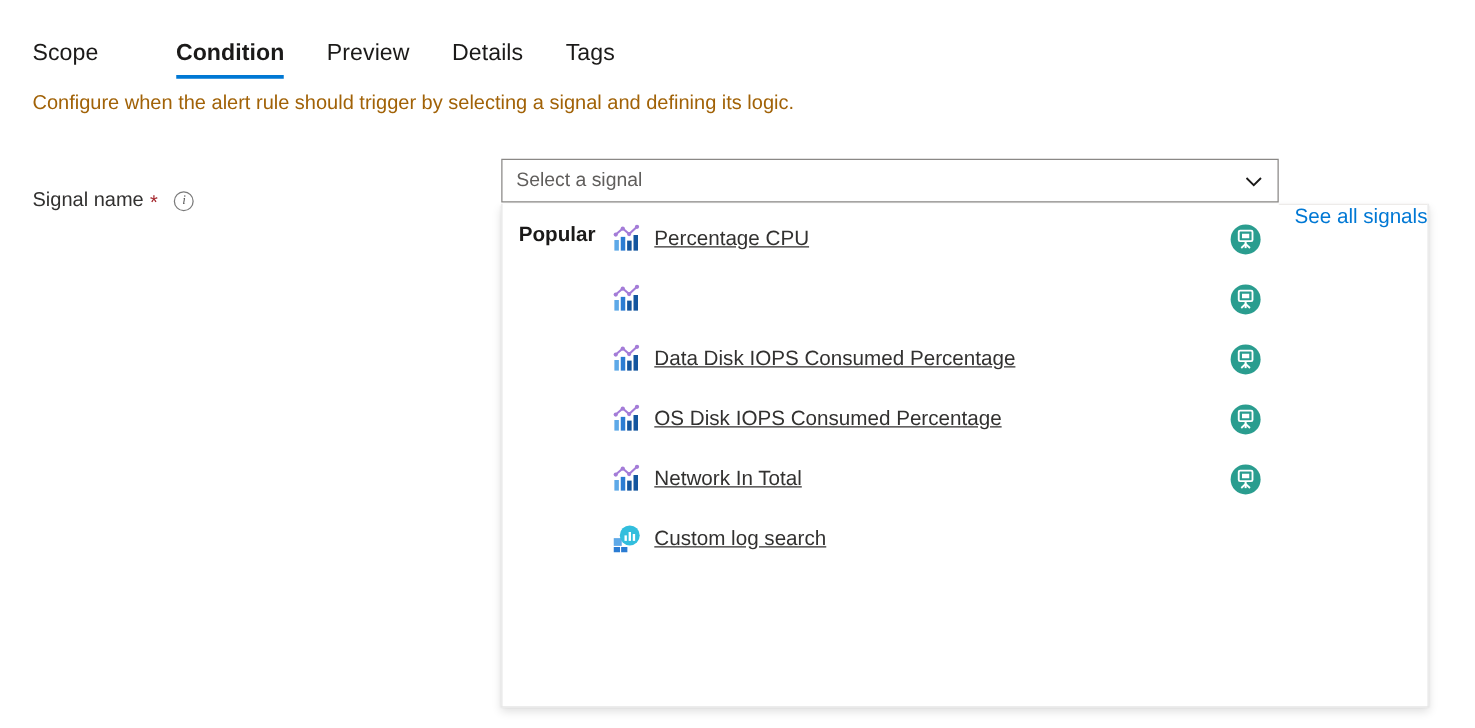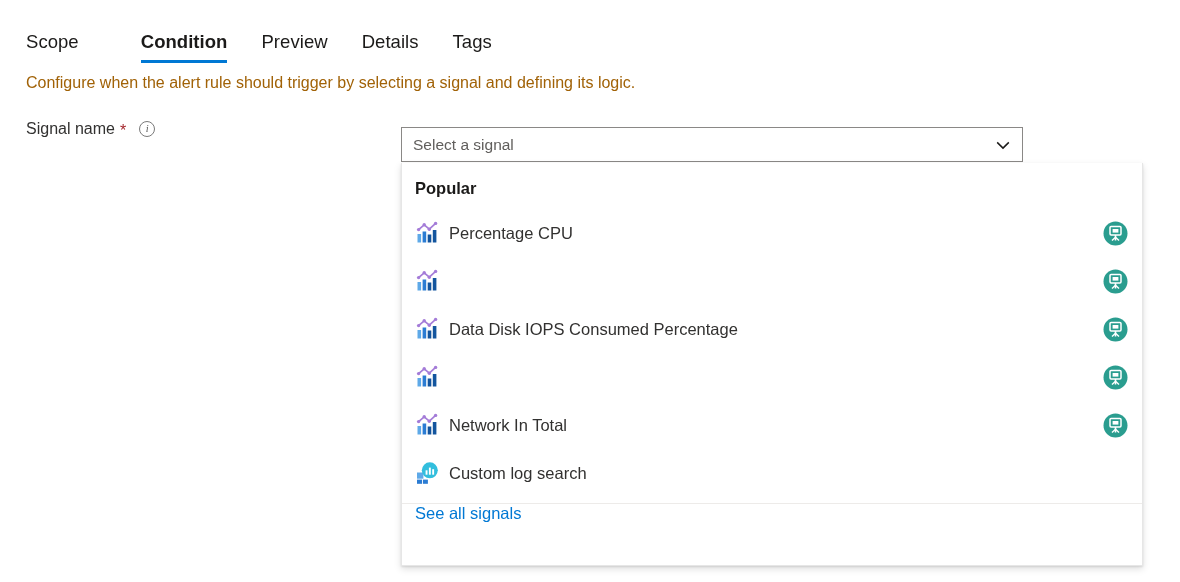--- a/index.html
+++ b/index.html
@@ -61,21 +61,21 @@
     font-size: 16px;
     line-height: 22px;
     color: #a16207;
     white-space: nowrap;
   }
 
   
   .field-label-wrap {
     position: absolute;
     left: 26px;
-    top: 118px;
+    top: 150px;
     display: flex;
     align-items: center;
     font-size: 16px;
     line-height: 22px;
     color: #323130;
   }
   .req-star {
     color: #a4262c;
     margin-left: 5px;
     font-size: 16px;
@@ -142,34 +142,35 @@
     position: absolute;
     left: 401px;
     top: 163px;
     width: 742px;
     height: 403px;
     background: #ffffff;
     border: 1px solid #e6e6e6;
     border-top: none;
     box-shadow: 0 3.2px 7.2px rgba(0,0,0,0.13), 0 0.6px 1.8px rgba(0,0,0,0.10);
     display: flex;
-    flex-direction: column;
+    flex-direction: row;
   }
   .dropdown-group-header {
     font-size: 16.5px;
     font-weight: bold;
     color: #1b1a19;
     padding: 16px 0 0 13px;
     height: 42px;
   }
   .option-list {
     flex: 1;
     display: flex;
     flex-direction: column;
     padding-top: 4px;
+    text-decoration: underline;
   }
   .option {
     height: 48px;
     display: flex;
     align-items: center;
     padding: 0 14px 0 13px;
     cursor: pointer;
   }
   .option-icon {
     width: 24px;
@@ -327,20 +328,21 @@
         <rect x="2.5" y="13" width="3.6" height="8.5" fill="#5ea9e8"></rect>
         <rect x="7.6" y="10.5" width="3.6" height="11" fill="#2b7cd3"></rect>
         <rect x="12.7" y="13.5" width="3.6" height="8" fill="#13559e"></rect>
         <rect x="17.8" y="9" width="3.6" height="12.5" fill="#13559e"></rect>
         <polyline points="3.6,8.6 9.2,3.8 14.3,8.2 20.6,2.4" fill="none" stroke="#a47cd8" stroke-width="1.7" stroke-linejoin="round" stroke-linecap="round"></polyline>
         <circle cx="3.6" cy="8.6" r="1.7" fill="#a47cd8"></circle>
         <circle cx="9.2" cy="3.8" r="1.7" fill="#a47cd8"></circle>
         <circle cx="14.3" cy="8.2" r="1.7" fill="#a47cd8"></circle>
         <circle cx="20.6" cy="2.4" r="1.7" fill="#a47cd8"></circle>
       </svg>
+      <span class="option-label">OS Disk IOPS Consumed Percentage</span>
       <span class="option-spacer"></span>
       <svg class="option-badge" viewBox="0 0 25 25">
         <circle cx="12.5" cy="12.5" r="12" fill="#2a9d8f"></circle>
         <rect x="7" y="5.5" width="11" height="8.4" rx="1.1" fill="none" stroke="#ffffff" stroke-width="1.5"></rect>
         <rect x="9.6" y="8" width="5.8" height="3.6" fill="#ffffff"></rect>
         <rect x="11.7" y="13.9" width="1.6" height="5.6" fill="#ffffff"></rect>
         <path d="M12.5 16.2 L9 19.4" stroke="#ffffff" stroke-width="1.4" fill="none"></path>
         <path d="M12.5 16.2 L16 19.4" stroke="#ffffff" stroke-width="1.4" fill="none"></path>
       </svg>
     </div>

